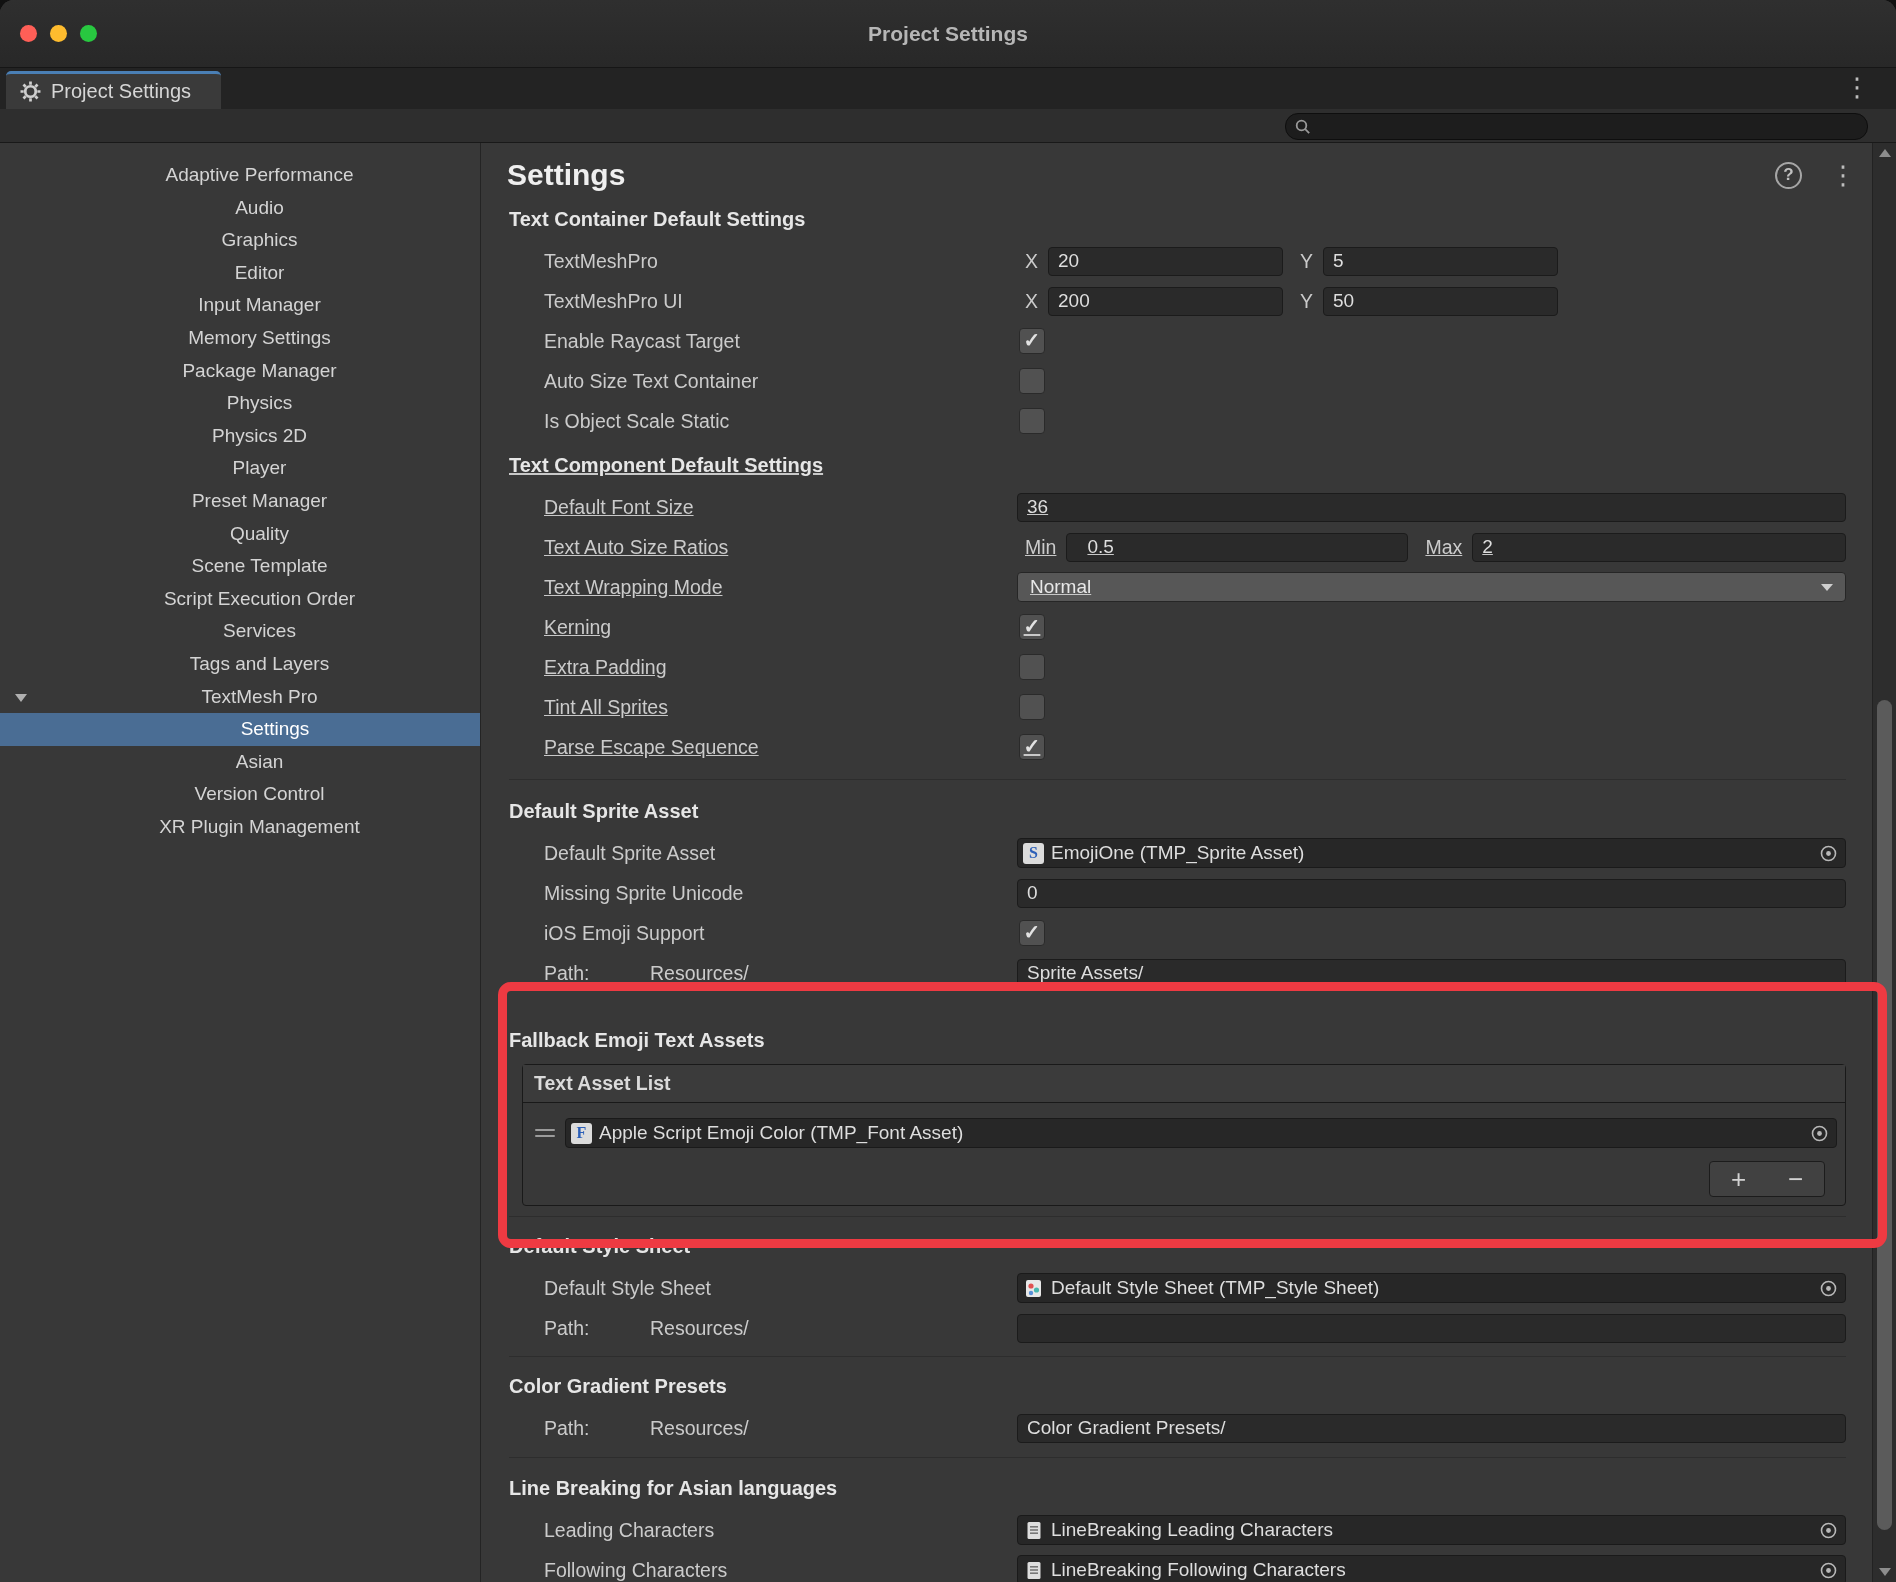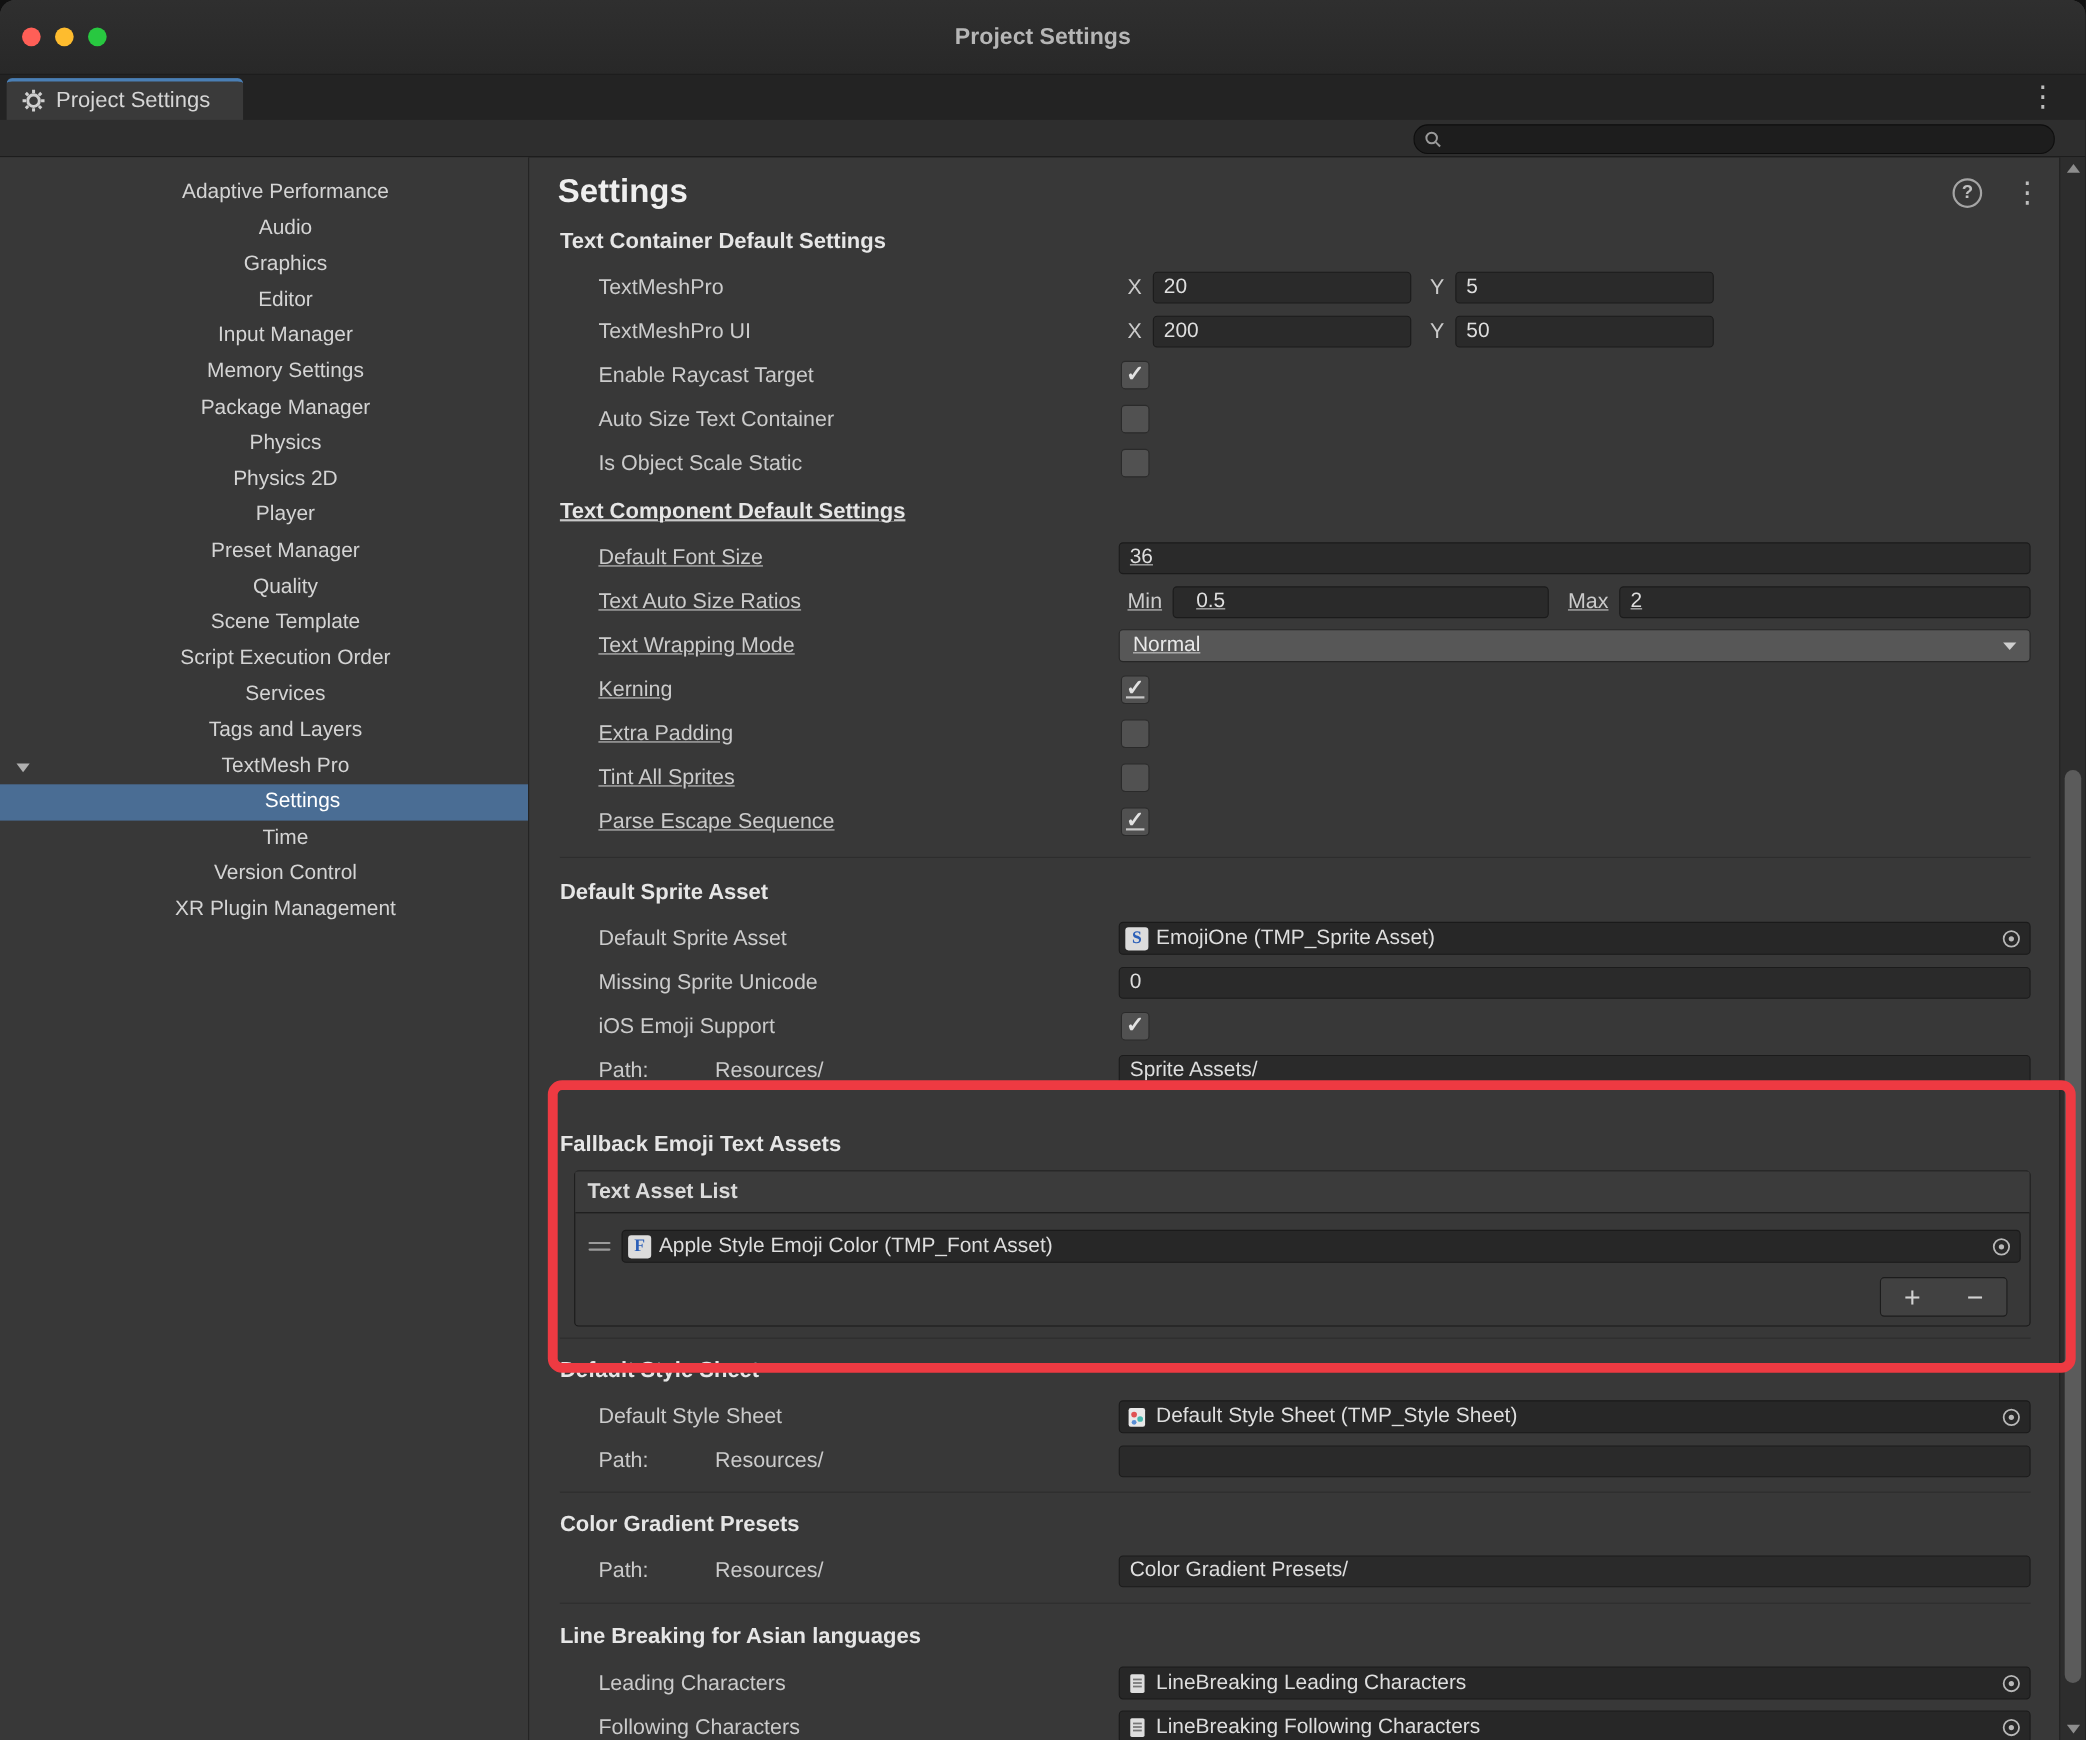--- a/index.html
+++ b/index.html
@@ -171,21 +171,21 @@
       <div class="side-item">Quality</div>
       <div class="side-item">Scene Template</div>
       <div class="side-item">Script Execution Order</div>
       <div class="side-item">Services</div>
       <div class="side-item">Tags and Layers</div>
       <div class="side-item">
         <span class="tri"></span>
         <span>TextMesh Pro</span>
       </div>
       <div class="side-item selected">Settings</div>
-      <div class="side-item">Time</div>
+      <div class="side-item">Asian</div>
       <div class="side-item">Version Control</div>
       <div class="side-item">XR Plugin Management</div>
     </div>
 
     <div class="main">
       <div class="main-header">
         <div class="main-title">Settings</div>
         <div class="help-icon">?</div>
         <div class="kebab">⋮</div>
       </div>
@@ -366,21 +366,21 @@
             <div class="rlist-header">Text Asset List</div>
             <div class="rlist-body">
               <span class="drag-handle">
                   <i></i>
                   <i></i>
                 </span>
               <div class="objfield">
                 <span class="asset-icon">
                     <span class="ai-letter">F</span>
                   </span>
-                <span class="obj-text">Apple Style Emoji Color (TMP_Font Asset)</span>
+                <span class="obj-text">Apple Script Emoji Color (TMP_Font Asset)</span>
                 <span class="picker">
                   <svg width="21" height="21" viewBox="0 0 21 21">
                       <circle cx="10.5" cy="10.5" r="7" fill="none" stroke="#b8b8b8" stroke-width="1.6"></circle>
                       <circle cx="10.5" cy="10.5" r="2.4" fill="#b8b8b8"></circle>
                     </svg>
                 </span>
               </div>
             </div>
             <div class="rlist-footer">
               <div class="pill">

